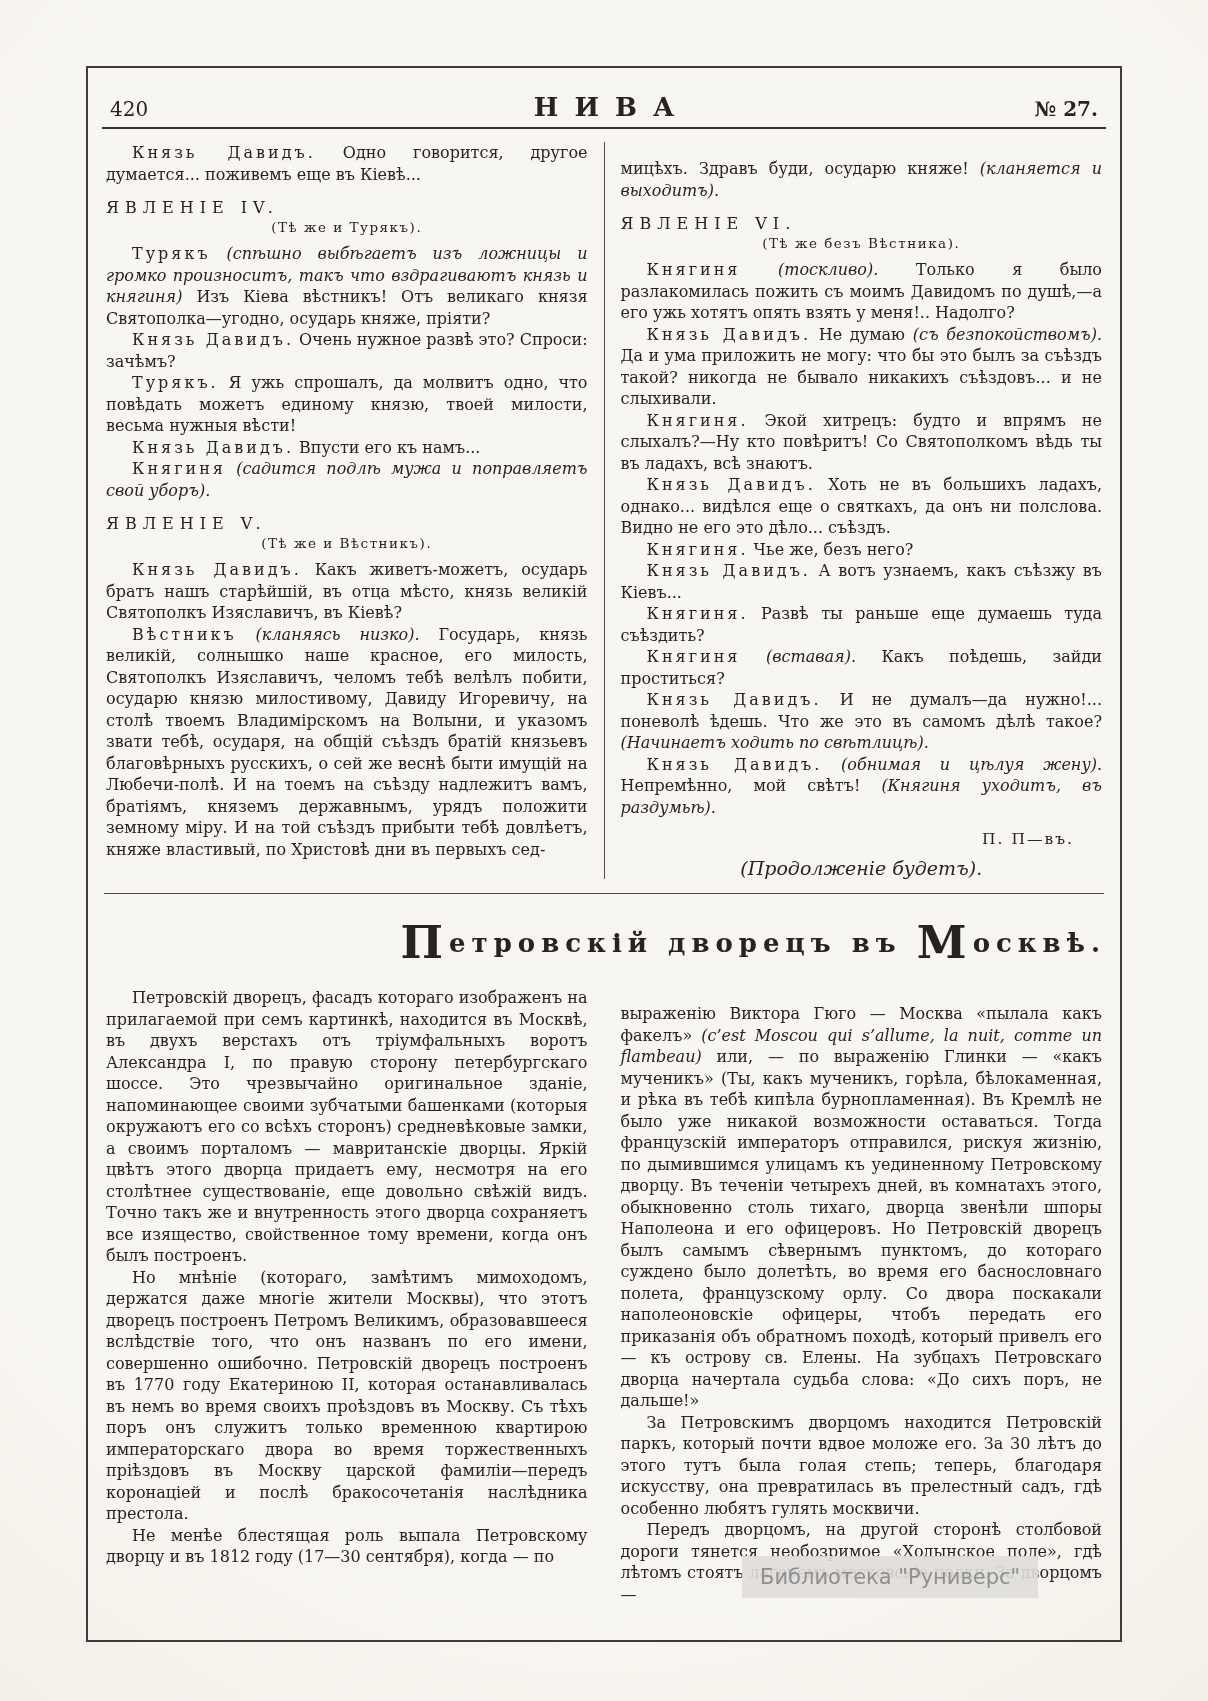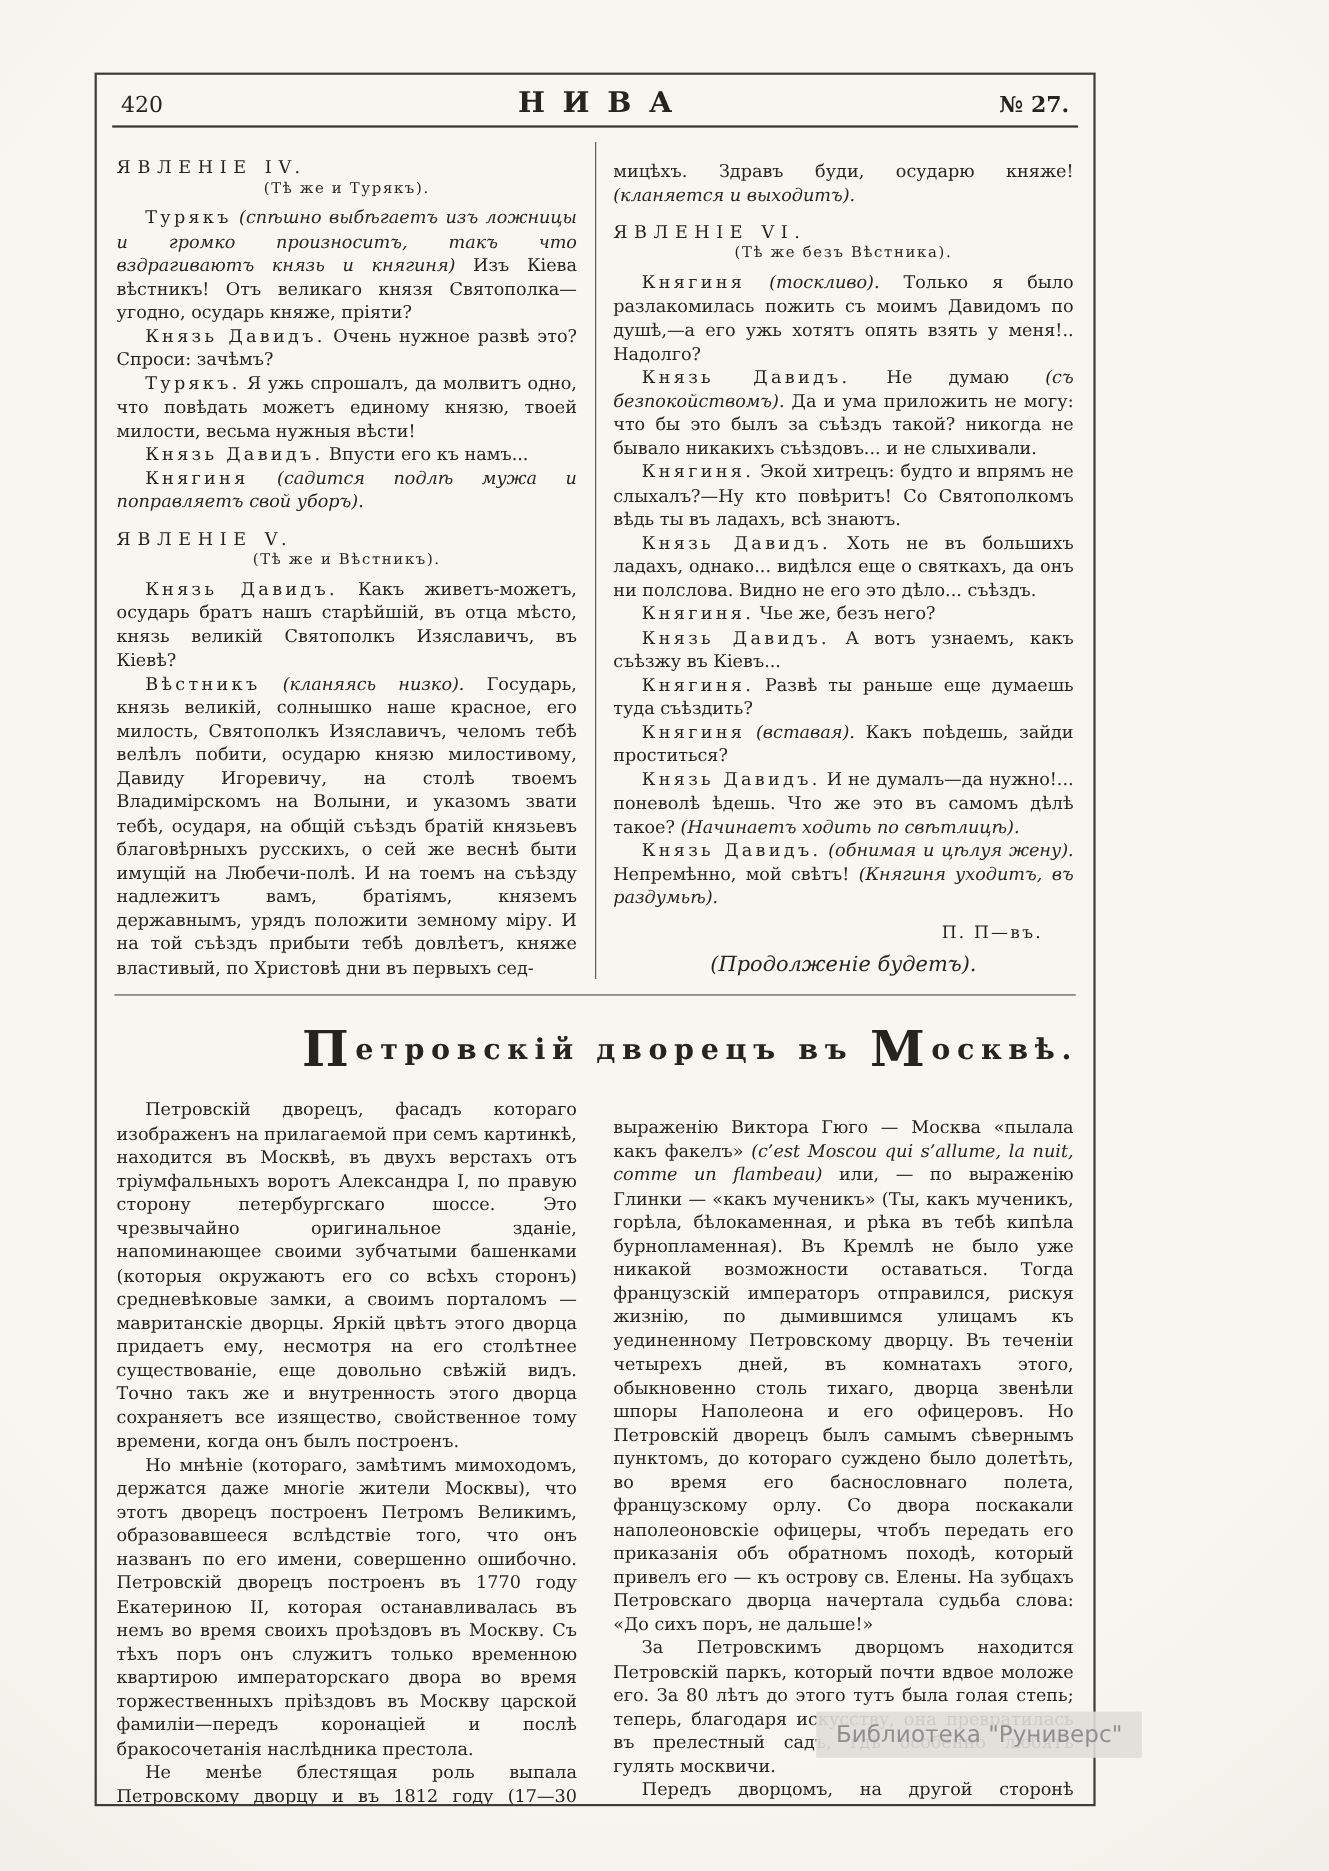--- a/index.html
+++ b/index.html
@@ -9,23 +9,23 @@
     background: #efede7;
     color: #262321;
     font-family: "DejaVu Serif", "Liberation Serif", serif;
   }
   .sheet {
     position: absolute; inset: 0;
     background: radial-gradient(115% 95% at 50% 42%, #f8f6f0 55%, #e9e7df 100%);
   }
   .page {
     position: absolute; left: 86px; top: 66px;
-    width: 910px; height: 1576px;
+    width: 1036px; height: 1576px;
     border: 2px solid #3e3b38;
-    padding: 0 14px;
+    padding: 13px 14px;
     overflow: hidden;
   }
   .header {
     display: grid; grid-template-columns: 1fr auto 1fr;
     align-items: baseline;
     padding: 11px 8px 5px;
     border-bottom: 2px solid #35322f;
   }
   .page-number { justify-self: start; font-size: 20px; }
   .masthead { justify-self: center; font-size: 26px; font-weight: 700; letter-spacing: 16px; margin-right: -16px; }
@@ -80,20 +80,21 @@
   <div class="page">
 
     <div class="header">
       <span class="page-number">420</span>
       <span class="masthead">НИВА</span>
       <span class="issue">№ 27.</span>
     </div>
 
     <div class="section-play">
       <div class="col col-left">
+          <p class="para"><span class="run-n">Князь Давидъ.</span><span class="run-p"> Одно говорится, другое думается... поживемъ еще въ Кіевѣ...</span></p>
           <div class="scene-heading">ЯВЛЕНІЕ IV.</div>
           <div class="scene-cast">(Тѣ же и Турякъ).</div>
           <p class="para"><span class="run-n">Турякъ</span><i class="run-i"> (спѣшно выбѣгаетъ изъ ложницы и громко произноситъ, такъ что вздрагиваютъ князь и княгиня)</i><span class="run-p"> Изъ Кіева вѣстникъ! Отъ великаго князя Святополка—угодно, осударь княже, пріяти?</span></p>
           <p class="para"><span class="run-n">Князь Давидъ.</span><span class="run-p"> Очень нужное развѣ это? Спроси: зачѣмъ?</span></p>
           <p class="para"><span class="run-n">Турякъ.</span><span class="run-p"> Я ужь спрошалъ, да молвитъ одно, что повѣдать можетъ единому князю, твоей милости, весьма нужныя вѣсти!</span></p>
           <p class="para"><span class="run-n">Князь Давидъ.</span><span class="run-p"> Впусти его къ намъ...</span></p>
           <p class="para"><span class="run-n">Княгиня</span><i class="run-i"> (садится подлѣ мужа и поправляетъ свой уборъ).</i></p>
           <div class="scene-heading">ЯВЛЕНІЕ V.</div>
           <div class="scene-cast">(Тѣ же и Вѣстникъ).</div>
           <p class="para"><span class="run-n">Князь Давидъ.</span><span class="run-p"> Какъ живетъ-можетъ, осударь братъ нашъ старѣйшій, въ отца мѣсто, князь великій Святополкъ Изяславичъ, въ Кіевѣ?</span></p>
@@ -125,21 +126,21 @@
 
     <div class="section-article">
       <div class="col col-left">
           <p class="para"><span class="run-p">Петровскій дворецъ, фасадъ котораго изображенъ на прилагаемой при семъ картинкѣ, находится въ Москвѣ, въ двухъ верстахъ отъ тріумфальныхъ воротъ Александра I, по правую сторону петербургскаго шоссе. Это чрезвычайно оригинальное зданіе, напоминающее своими зубчатыми башенками (которыя окружаютъ его со всѣхъ сторонъ) средневѣковые замки, а своимъ порталомъ — мавританскіе дворцы. Яркій цвѣтъ этого дворца придаетъ ему, несмотря на его столѣтнее существованіе, еще довольно свѣжій видъ. Точно такъ же и внутренность этого дворца сохраняетъ все изящество, свойственное тому времени, когда онъ былъ построенъ.</span></p>
           <p class="para"><span class="run-p">Но мнѣніе (котораго, замѣтимъ мимоходомъ, держатся даже многіе жители Москвы), что этотъ дворецъ построенъ Петромъ Великимъ, образовавшееся вслѣдствіе того, что онъ названъ по его имени, совершенно ошибочно. Петровскій дворецъ построенъ въ 1770 году Екатериною II, которая останавливалась въ немъ во время своихъ проѣздовъ въ Москву. Съ тѣхъ поръ онъ служитъ только временною квартирою императорскаго двора во время торжественныхъ пріѣздовъ въ Москву царской фамиліи—передъ коронаціей и послѣ бракосочетанія наслѣдника престола.</span></p>
           <p class="para"><span class="run-p">Не менѣе блестящая роль выпала Петровскому дворцу и въ 1812 году (17—30 сентября), когда — по</span></p>
         </div>
       <div class="gutter"></div>
       <div class="col col-right">
           <p class="para no-indent"><span class="run-p">выраженію Виктора Гюго — Москва «пылала какъ факелъ» </span><i class="run-i">(c’est Moscou qui s’allume, la nuit, comme un flambeau)</i><span class="run-p"> или, — по выраженію Глинки — «какъ мученикъ» (Ты, какъ мученикъ, горѣла, бѣлокаменная, и рѣка въ тебѣ кипѣла бурнопламенная). Въ Кремлѣ не было уже никакой возможности оставаться. Тогда французскій императоръ отправился, рискуя жизнію, по дымившимся улицамъ къ уединенному Петровскому дворцу. Въ теченіи четырехъ дней, въ комнатахъ этого, обыкновенно столь тихаго, дворца звенѣли шпоры Наполеона и его офицеровъ. Но Петровскій дворецъ былъ самымъ сѣвернымъ пунктомъ, до котораго суждено было долетѣть, во время его баснословнаго полета, французскому орлу. Со двора поскакали наполеоновскіе офицеры, чтобъ передать его приказанія объ обратномъ походѣ, который привелъ его — къ острову св. Елены. На зубцахъ Петровскаго дворца начертала судьба слова: «До сихъ поръ, не дальше!»</span></p>
-          <p class="para"><span class="run-p">За Петровскимъ дворцомъ находится Петровскій паркъ, который почти вдвое моложе его. За 80 лѣтъ до этого тутъ была голая степь; теперь, благодаря искусству, она превратилась въ прелестный садъ, гдѣ особенно любятъ гулять москвичи.</span></p>
+          <p class="para"><span class="run-p">За Петровскимъ дворцомъ находится Петровскій паркъ, который почти вдвое моложе его. За 30 лѣтъ до этого тутъ была голая степь; теперь, благодаря искусству, она превратилась въ прелестный садъ, гдѣ особенно любятъ гулять москвичи.</span></p>
           <p class="para"><span class="run-p">Передъ дворцомъ, на другой сторонѣ столбовой дороги тянется необозримое «Ходынское поле», гдѣ лѣтомъ стоятъ лагеремъ московскіе полки. За дворцомъ —</span></p>
         </div>
     </div>
 
   </div>
 
   <div class="watermark">Библиотека "Руниверс"</div>
 </div>
 
 </body></html>

